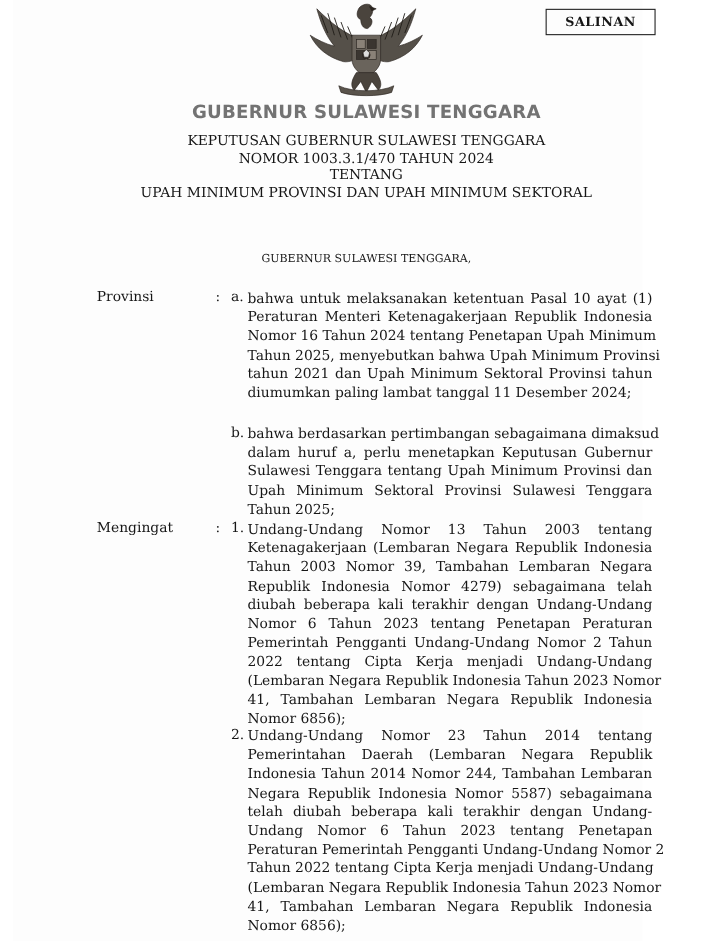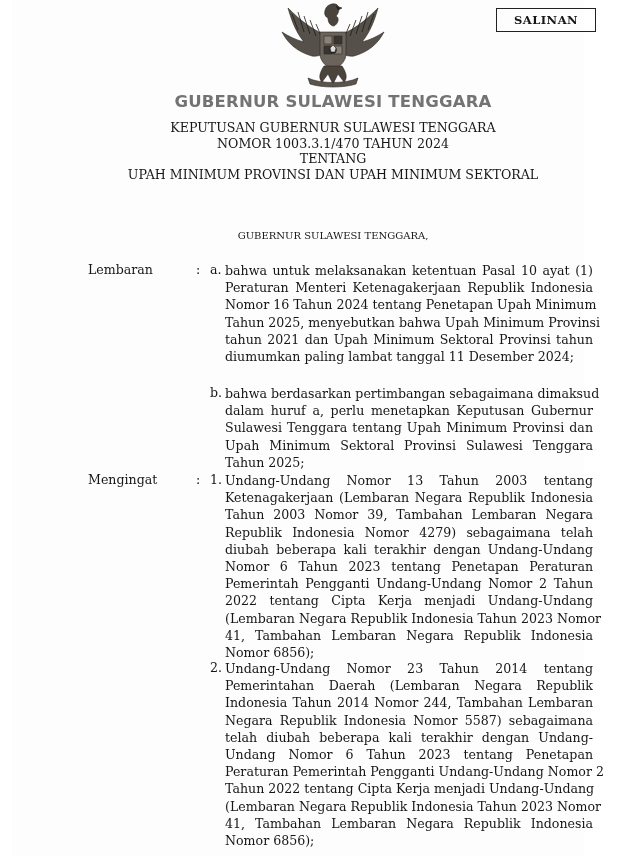--- a/index.html
+++ b/index.html
@@ -159,21 +159,21 @@
   <div class="heading-block">
     <div>KEPUTUSAN GUBERNUR SULAWESI TENGGARA</div>
     <div>NOMOR 1003.3.1/470  TAHUN 2024</div>
     <div>TENTANG</div>
     <div>UPAH MINIMUM PROVINSI DAN UPAH MINIMUM SEKTORAL</div>
   </div>
 
   <div class="gov-sign">GUBERNUR SULAWESI TENGGARA,</div>
 
   <div class="section" style="top:262px;">
-    <span class="sec-label" style="top:0;">Lembaran</span>
+    <span class="sec-label" style="top:0;">Provinsi</span>
     <span class="sec-colon" style="top:0;">:</span>
 
     <div class="item" style="top:0;">
       <span class="item-marker">a.</span>
       <div class="item-text">
         <span class="ln">bahwa untuk melaksanakan ketentuan Pasal 10 ayat (1)</span>
         <span class="ln">Peraturan Menteri Ketenagakerjaan Republik Indonesia</span>
         <span class="ln">Nomor 16 Tahun 2024 tentang Penetapan Upah Minimum</span>
         <span class="ln">Tahun 2025, menyebutkan bahwa Upah Minimum Provinsi</span>
         <span class="ln">tahun 2021 dan Upah Minimum Sektoral Provinsi tahun</span>

